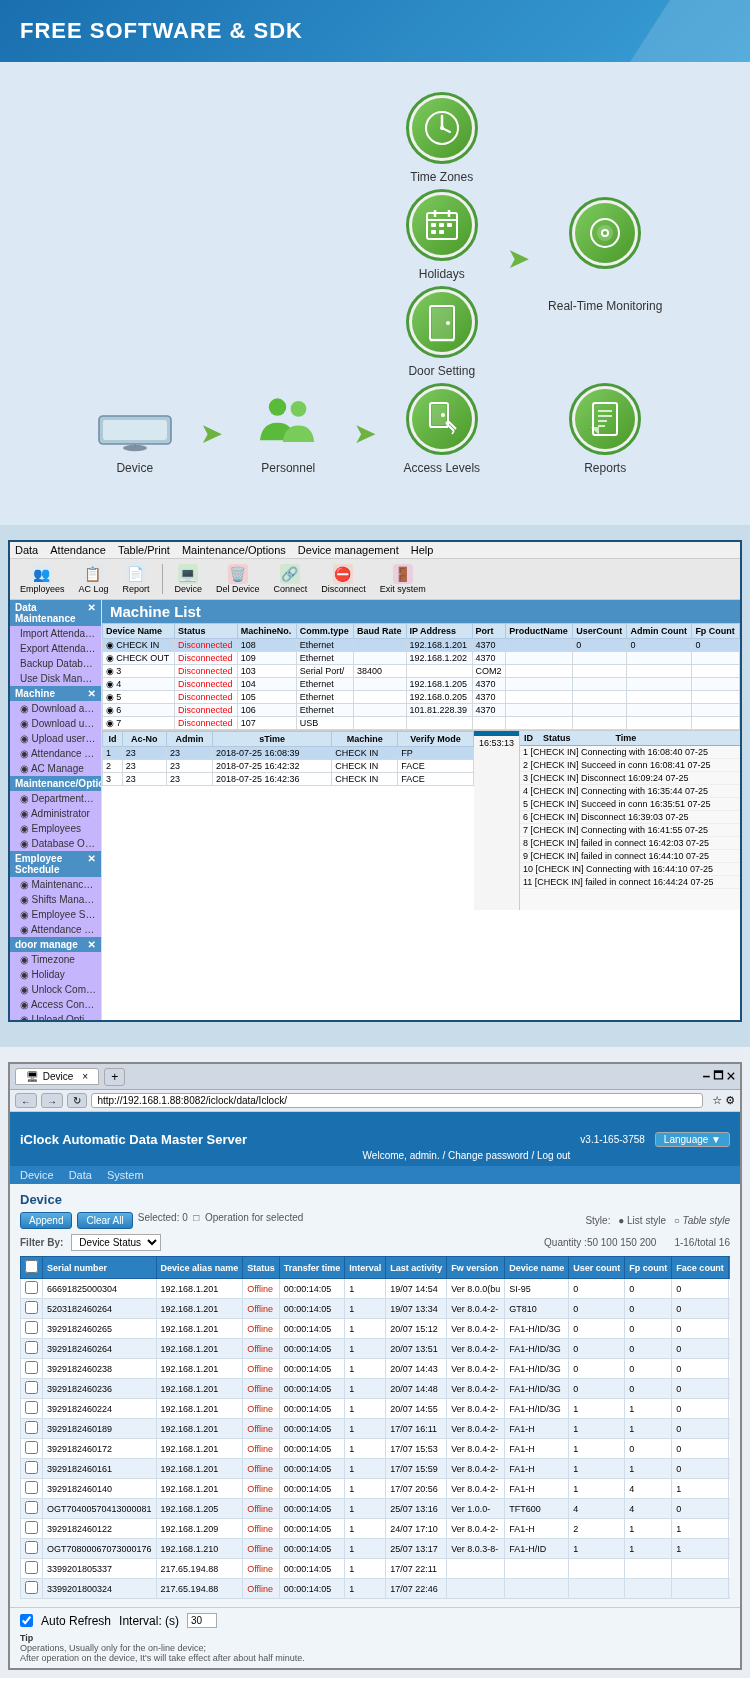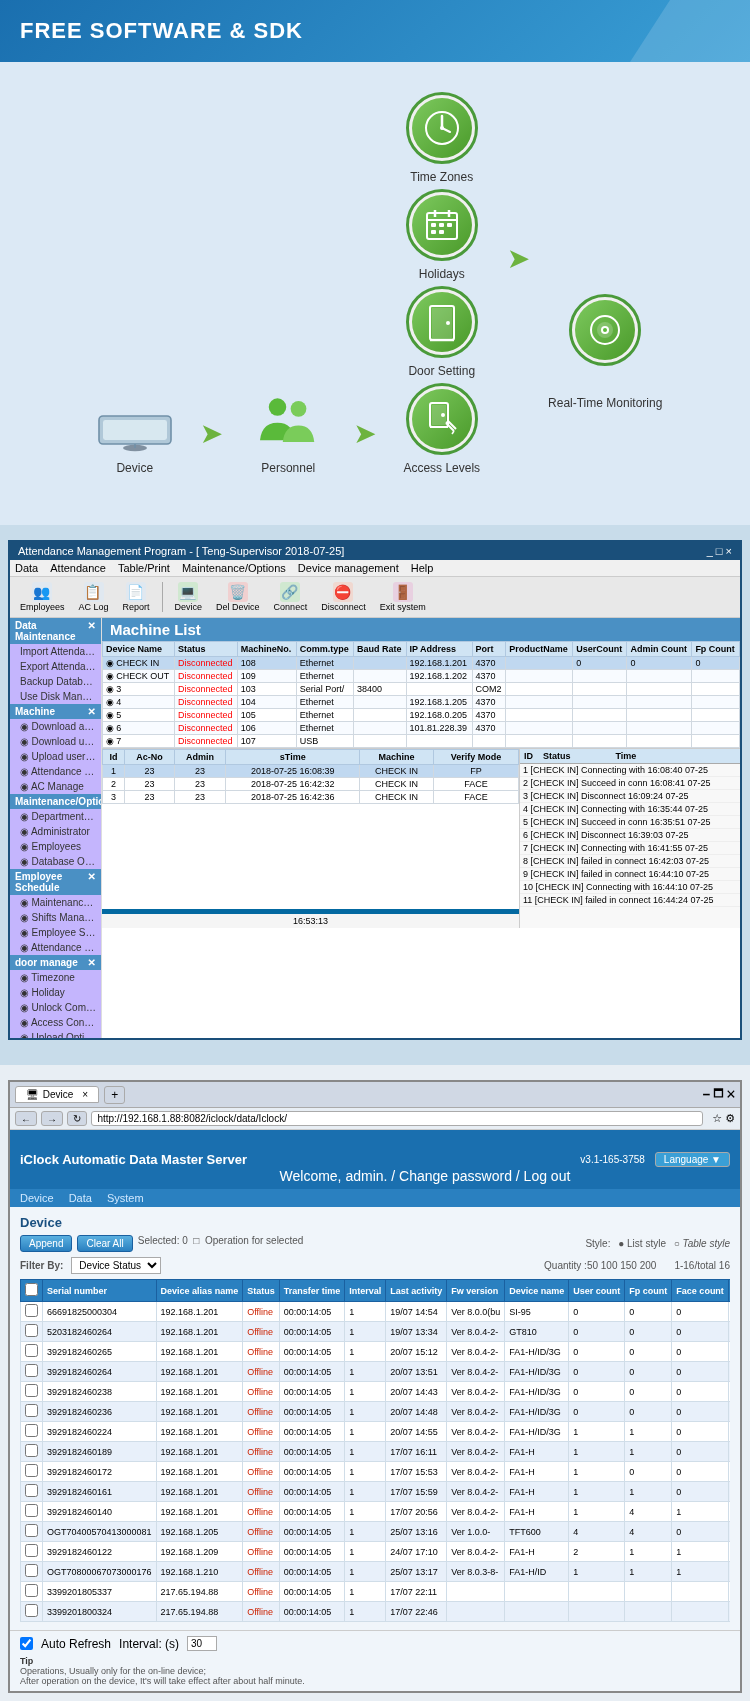--- a/index.html
+++ b/index.html
@@ -228,22 +228,20 @@
     .bottom-panels {
       display: flex;
       border-top: 1px solid #ccc;
       height: 180px;
     }
 
     .panel-left {
       flex: 1;
       border-right: 1px solid #ccc;
       display: flex;
-      flex-direction: column;
-      text-align: center;
     }
 
     .panel-right {
       width: 220px;
       display: flex;
       flex-direction: column;
     }
 
     .panel-table-wrap {
       flex: 1;
@@ -595,31 +593,42 @@
               <circle cx="20" cy="20" r="4" fill="#fff"></circle>
               <circle cx="20" cy="20" r="2" fill="#5aba3a"></circle>
             </svg>
           </div>
         </div>
         <span class="diagram-label" style="width:120px;">Real-Time Monitoring</span>
       </div>
 
       <div style="height:60px;"></div>
 
+      <div class="diagram-item">
+        <div class="icon-circle">
+          <div class="icon-circle-inner">
+            <svg viewBox="0 0 40 40" width="40" height="40">
+              <rect x="8" y="4" width="24" height="32" rx="2" fill="none" stroke="#fff" stroke-width="2"></rect>
+              <line x1="13" y1="12" x2="27" y2="12" stroke="#fff" stroke-width="1.5"></line>
+              <line x1="13" y1="17" x2="27" y2="17" stroke="#fff" stroke-width="1.5"></line>
+              <line x1="13" y1="22" x2="22" y2="22" stroke="#fff" stroke-width="1.5"></line>
+              <line x1="13" y1="27" x2="20" y2="27" stroke="#fff" stroke-width="1.5"></line>
+              <path d="M6 28 L14 28 L14 36 Z" fill="#fff" opacity="0.7"></path>
+            </svg>
+          </div>
+        </div>
+        <span class="diagram-label">Reports</span>
+      </div>
     </div>
   </div>
 </div>
 
 <div class="screenshot-section" style="padding: 15px 8px;">
   <div class="app-window">
 
-    <div class="screenshot-title-bar">
-      <span>Attendance Management Program - [ Teng-Supervisor 2018-07-25]</span>
-      <span>_ □ ×</span>
-    </div>
 
     <div class="app-menubar">
       <span>Data</span>
       <span>Attendance</span>
       <span>Table/Print</span>
       <span>Maintenance/Options</span>
       <span>Device management</span>
       <span>Help</span>
     </div>
 
@@ -933,21 +942,21 @@
       <input class="url-bar" value="http://192.168.1.88:8082/iclock/data/Iclock/" type="text" style="">
       <div style="display:flex; gap:3px; font-size:11px; margin-left:5px;">
         <span style="cursor:pointer;">☆</span>
         <span style="cursor:pointer;">⚙</span>
       </div>
     </div>
 
     <div class="iclock-header">
       <span style="font-weight:bold; font-size:13px;">iClock Automatic Data Master Server</span>
       <div style="display:flex; align-items:center; gap:10px;">
-        <span style="font-size:14px;margin-top:33px;">Welcome, admin. / Change password / Log out</span>
+        <span style="font-size:10px;margin-top:33px;">Welcome, admin. / Change password / Log out</span>
         <span style="font-size:10px;">v3.1-165-3758</span>
         <button style="background:#3a9fd6; border:1px solid #aaa; border-radius:3px; padding:1px 8px; font-size:10px; color:#fff; cursor:pointer;">Language ▼</button>
       </div>
     </div>
 
     <div class="iclock-nav">
       <span>Device</span>
       <span>Data</span>
       <span>System</span>
     </div>

